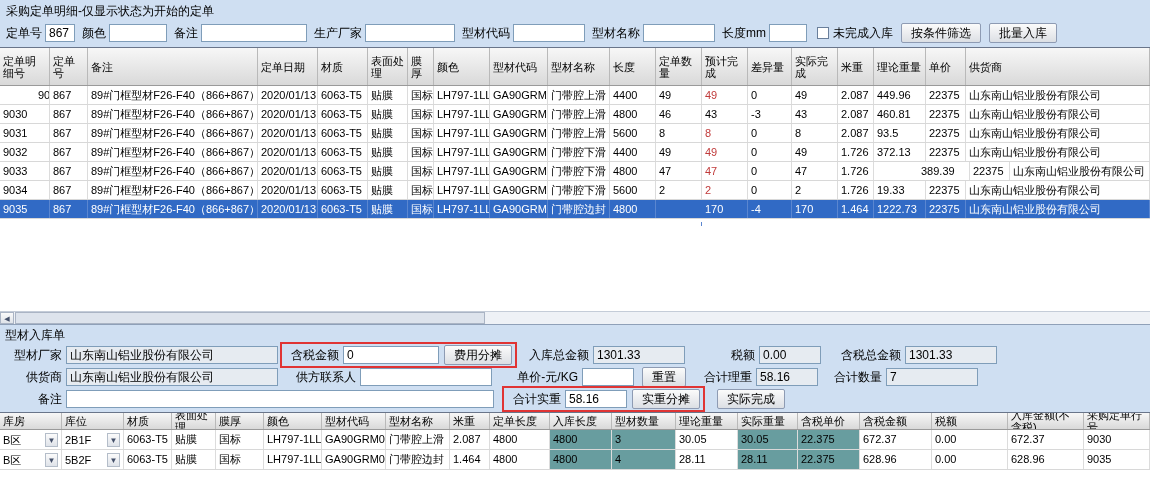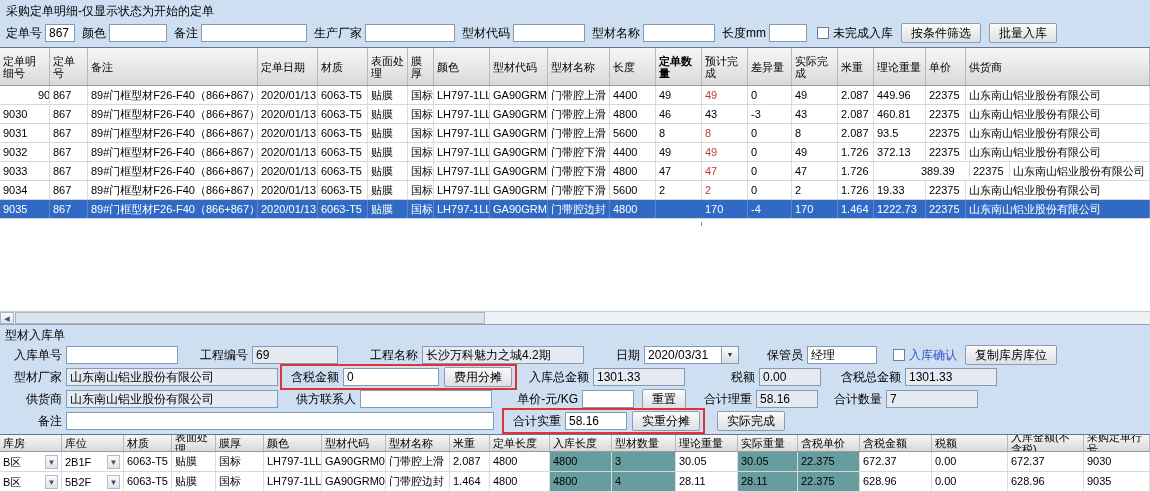--- a/index.html
+++ b/index.html
@@ -81,21 +81,21 @@
         <div class="th" style="width: 38px;">定单号</div>
         <div class="th" style="width: 170px;">备注</div>
         <div class="th" style="width: 60px;">定单日期</div>
         <div class="th" style="width: 50px;">材质</div>
         <div class="th" style="width: 40px;">表面处理</div>
         <div class="th" style="width: 26px;">膜厚</div>
         <div class="th" style="width: 56px;">颜色</div>
         <div class="th" style="width: 58px;">型材代码</div>
         <div class="th" style="width: 62px;">型材名称</div>
         <div class="th" style="width: 46px;">长度</div>
-        <div class="th" style="width: 46px; font-weight: bold;">定单数量</div>
+        <div class="th" style="width: 46px;">定单数量</div>
         <div class="th" style="width: 46px;">预计完成</div>
         <div class="th" style="width: 44px;">差异量</div>
         <div class="th" style="width: 46px;">实际完成</div>
         <div class="th" style="width: 36px;">米重</div>
         <div class="th" style="width: 52px;">理论重量</div>
         <div class="th" style="width: 40px;">单价</div>
         <div class="th" style="flex: 1 1 0%;">供货商</div>
       </div>
     <div>
         <div class="trow">
@@ -249,38 +249,20 @@
     <div class="table-filler"></div>
     <div class="hscroll">
       <div class="hs-arrow">◀</div>
       <div class="hs-thumb"></div>
     </div>
   </div>
 
   <div class="bottom-section">
     <div class="section-title">型材入库单</div>
 
-    <div class="form-row">
-      <span class="lbl" style="width:58px">入库单号</span>
-      <input class="txt" style="width: 112px;" value="">
-      <span class="lbl" style="width:62px;margin-left:8px">工程编号</span>
-      <input class="txt gray" style="width: 86px;" value="69">
-      <span class="lbl" style="width:60px;margin-left:20px">工程名称</span>
-      <input class="txt gray" style="width: 162px;" value="长沙万科魅力之城4.2期">
-      <span class="lbl" style="width:32px;margin-left:24px">日期</span>
-      <span class="datewrap">
-        <input class="txt" style="width: 78px;" value="2020/03/31">
-        <span class="dropbtn">▼</span>
-      </span>
-      <span class="lbl" style="width:44px;margin-left:20px">保管员</span>
-      <input class="txt" style="width: 70px;" value="经理">
-      <span class="cb" style="margin-left:16px"></span>
-      <span class="blue-lbl">入库确认</span>
-      <button class="btn">复制库房库位</button>
-    </div>
 
     <div class="form-row">
       <span class="lbl" style="width:58px">型材厂家</span>
       <input class="txt gray" style="width: 212px;" value="山东南山铝业股份有限公司">
       <span class="redbox">
         <span class="lbl" style="width:54px">含税金额</span>
         <input class="txt" style="width: 96px;" value="0">
         <button class="btn" style="margin-left:5px">费用分摊</button>
       </span>
       <span class="lbl" style="width:68px;margin-left:2px">入库总金额</span>

